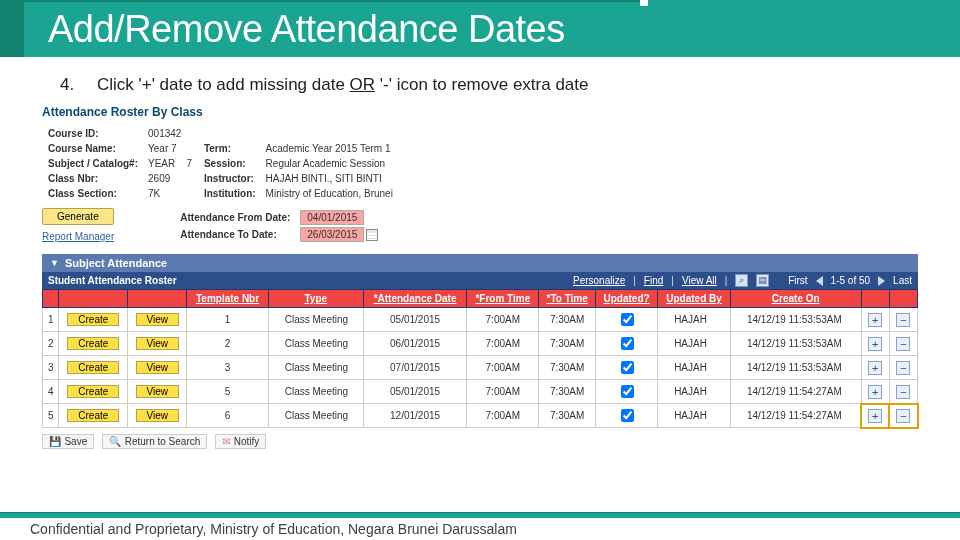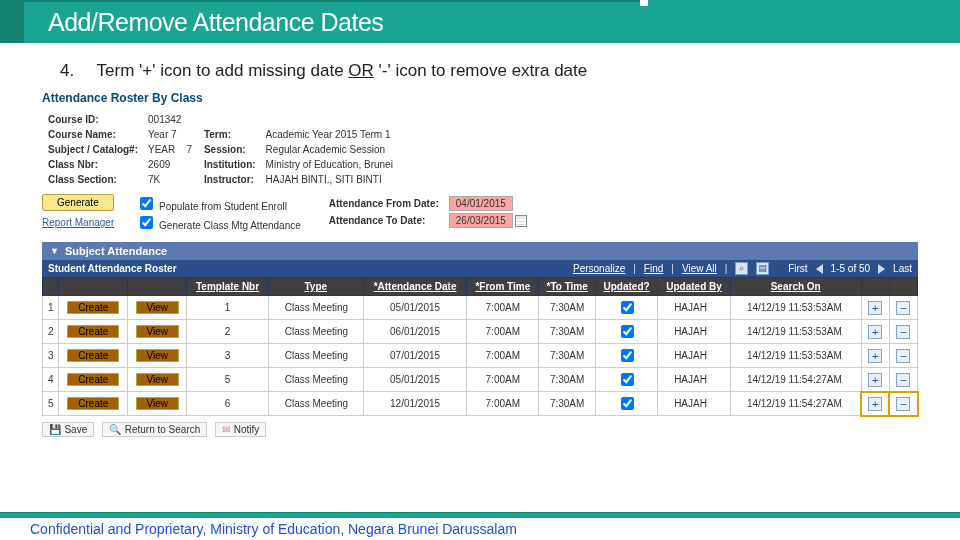--- a/index.html
+++ b/index.html
@@ -14,21 +14,21 @@
     overflow: hidden;
   }
   .title-bar {
     background: #1aa592;
     padding: 6px 24px;
     border-left: 24px solid #12826f;
     border-top: 2px solid #12826f;
   }
   .title-bar h1 {
     margin: 0;
-    font-size: 25px;
+    font-size: 38px;
     color: #fff;
     font-weight: 400;
     letter-spacing: -0.5px;
   }
   .step-line {
     padding: 18px 36px 10px 60px;
     font-size: 17px;
     color: #222;
   }
   .step-line .u { text-decoration: underline; }
@@ -48,21 +48,21 @@
   .details table td { padding: 1px 4px; vertical-align: top; }
   .details table td.label { font-weight: bold; white-space: nowrap; }
   .yellow-btn {
     background: #fbe68a;
     border: 1px solid #b7a24a;
     padding: 2px 14px;
     font-size: 10px;
     cursor: pointer;
     border-radius: 2px;
   }
-  .gen-row { display:flex; align-items:flex-start; gap:22px; margin-top:6px; font-size:10px; }
+  .gen-row { display:flex; align-items:flex-start; gap:60px; margin-top:6px; font-size:10px; }
   .chk-col label { display:block; }
   .link { color:#3060a8; text-decoration:underline; cursor:pointer; }
   .date-row td { padding:0 4px; }
   .date-row .label { font-weight:bold; white-space:nowrap; }
   .date-box { display:inline-block; padding:1px 6px; border:1px solid #aaa; min-width:62px; background:#fca5a5; }
   .cal-icon {
     display:inline-block;
     width:12px; height:12px;
     border:1px solid #888;
     background:
@@ -111,38 +111,38 @@
     border-bottom:5px solid transparent;
   }
   .pager-left { border-right:7px solid #cdd9ed; }
   .pager-right { border-left:7px solid #cdd9ed; }
   table.grid {
     border-collapse:collapse;
     width:100%;
     font-size:10px;
   }
   table.grid th {
-    background:#404040;
+    background:#ef4444;
     color:#fff;
     border:1px solid #1e3a68;
     padding:3px 4px;
     font-weight:bold;
     text-decoration:underline;
     vertical-align:bottom;
   }
   table.grid th.noU { text-decoration:none; }
   table.grid td {
     border:1px solid #ccc;
     padding:2px 4px;
     text-align:center;
     background:#fff;
   }
   table.grid td.left { text-align:left;padding-left:16px; }
   .small-btn {
-    background:#a16207;
+    background:#fde047;
     border:1px solid #b7a24a;
     padding:0 10px;
     font-size:10px;
     cursor:pointer;
   }
   .pm-btn {
     display:inline-block;
     width:14px; height:14px;
     border:1px solid #8aa2c2;
     background:#e7effa;
@@ -181,42 +181,42 @@
     bottom:22px;
     height:6px;
     background:#1aa592;
     border-top:1px solid #12826f;
   }
   .footer-text {
     position:absolute;
     left:30px;
     bottom:3px;
     font-size:14px;
-    color:#1d4ed8;
+    color:#404040;
   }
   .top-accent {
     position:absolute;
     top:0; right:0;
     height:6px;
     background:#1aa592;
     width:320px;
     border-left:8px solid #fff;
   }
 </style>
 </head>
 <body>
 
 <div class="title-bar">
   <h1>Add/Remove Attendance Dates</h1>
 </div>
 <div class="top-accent"></div>
 
 <div class="step-line">
   <span class="step-num">4.</span>
-  <span>Term '+' icon to add missing date </span><span class="u">OR</span><span> '-' icon to remove extra date</span>
+  <span>Click '+' date to add missing date </span><span class="u">OR</span><span> '-' icon to remove extra date</span>
 </div>
 
 <div class="content">
   <div class="roster-title">Attendance Roster By Class</div>
 
   <div class="details">
     <table>
       <tbody>
           <tr>
             <td class="label">Course ID:</td>
@@ -244,39 +244,35 @@
       <tbody>
           <tr>
             <td class="label">Term:</td>
             <td>Academic Year 2015 Term 1</td>
           </tr>
       <tr>
             <td class="label">Session:</td>
             <td>Regular Academic Session</td>
           </tr>
       <tr>
+            <td class="label">Instructor:</td>
+            <td>HAJAH BINTI., SITI BINTI</td>
+          </tr>
+      <tr>
             <td class="label">Institution:</td>
             <td>Ministry of Education, Brunei</td>
-          </tr>
-      <tr>
-            <td class="label">Instructor:</td>
-            <td>HAJAH BINTI., SITI BINTI</td>
           </tr>
     </tbody>
       </table>
   </div>
 
   <div class="gen-row">
     <div>
       <button class="yellow-btn">Generate</button>
       <div style="margin-top:6px"><span class="link">Report Manager</span></div>
-    </div>
-    <div class="chk-col">
-      <label><input type="checkbox" checked="" style=""> <span>Populate from Student Enroll</span></label>
-      <label><input type="checkbox" checked="" style=""> <span>Generate Class Mtg Attendance</span></label>
     </div>
     <table class="date-row">
       <tbody>
           <tr>
         <td class="label">Attendance From Date:</td>
         <td><span class="date-box">04/01/2015</span></td>
       </tr>
       <tr>
         <td class="label">Attendance To Date:</td>
         <td><span class="date-box">26/03/2015</span><span class="cal-icon"></span></td>
@@ -313,21 +309,21 @@
         <th class="noU">&nbsp;</th>
         <th class="noU">&nbsp;</th>
         <th class="noU">&nbsp;</th>
         <th>Template Nbr</th>
         <th>Type</th>
         <th>*Attendance Date</th>
         <th>*From Time</th>
         <th>*To Time</th>
         <th>Updated?</th>
         <th>Updated By</th>
-        <th>Search On</th>
+        <th>Create On</th>
         <th class="noU">&nbsp;</th>
         <th class="noU">&nbsp;</th>
       </tr>
     </thead>
     <tbody id="grid-body">
         <tr>
           <td>1</td>
           <td><button class="small-btn">Create</button></td>
           <td><button class="small-btn">View</button></td>
           <td>1</td>

